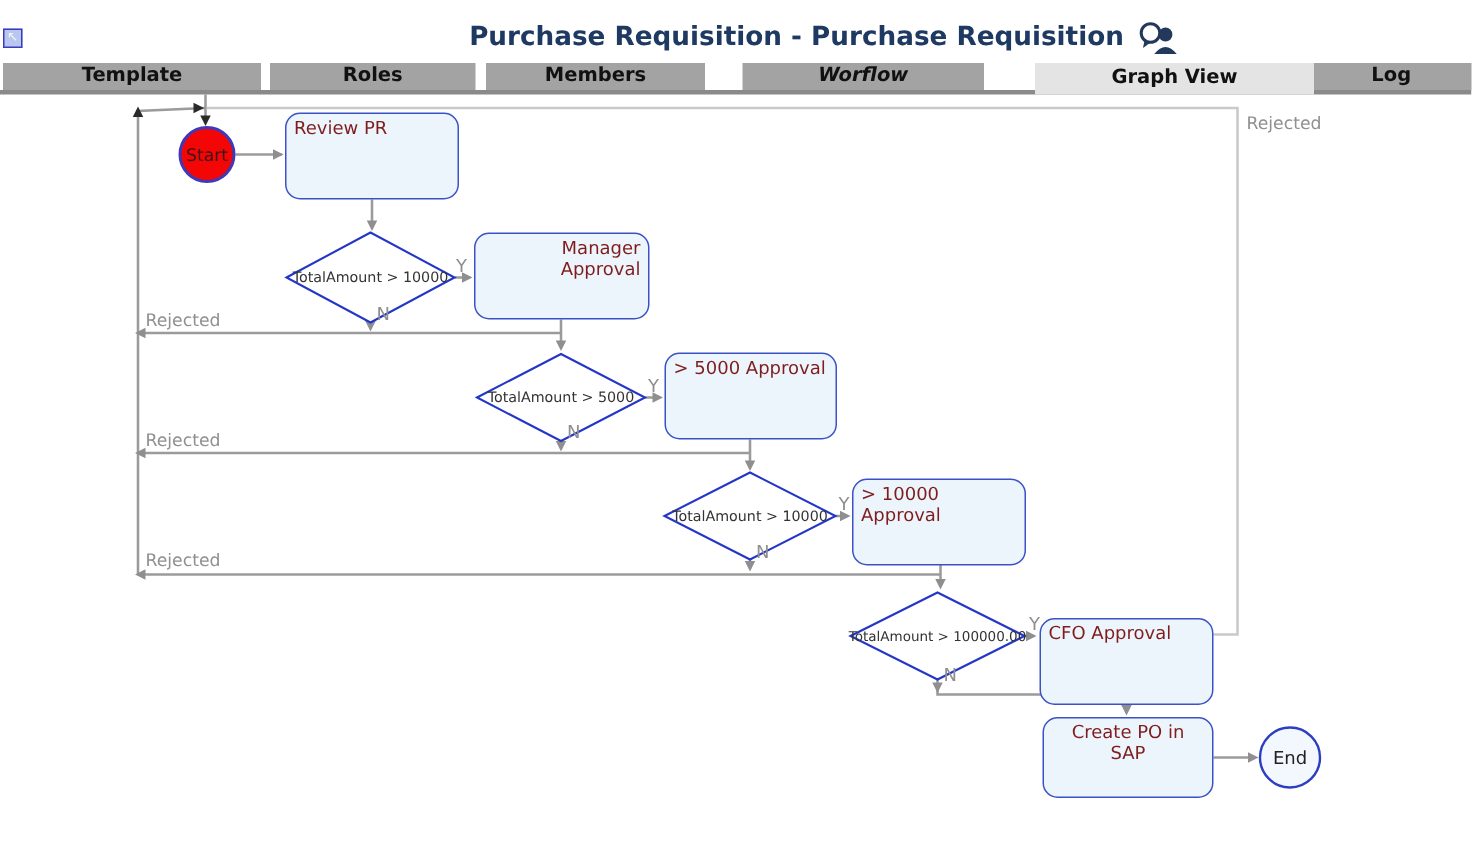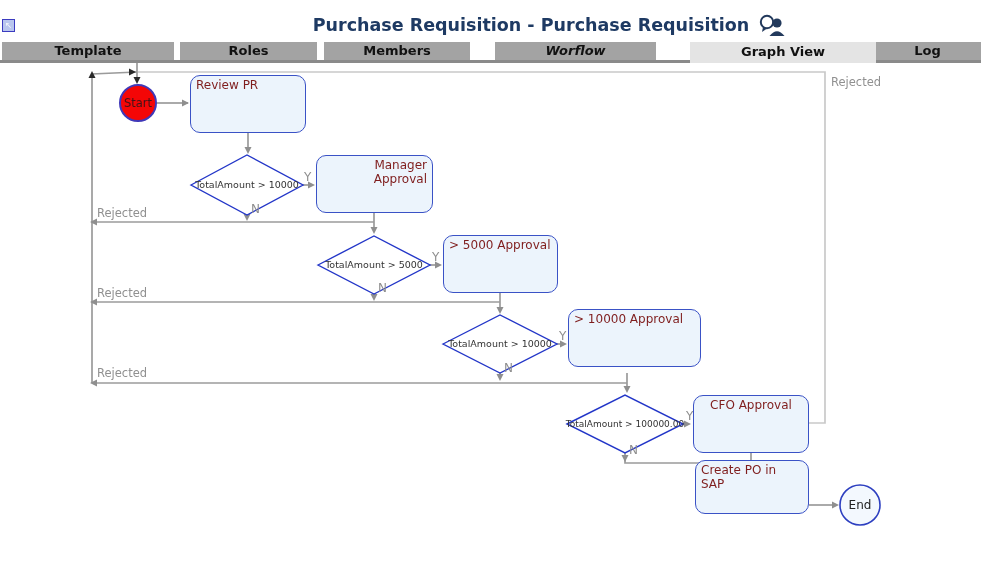--- a/index.html
+++ b/index.html
@@ -39,23 +39,23 @@
   .graph-svg{position:absolute;left:0;top:0;width:981px;height:563px;z-index:1;}
   .graph-svg text{font-family:"DejaVu Sans","Liberation Sans",sans-serif;}
   .node{
     position:absolute;box-sizing:border-box;z-index:2;
     background:#ecf4fc;border:1.5px solid #3a52c6;border-radius:10px;
     font-size:12px;line-height:14px;color:#7f1d1d;padding:2px 5px;cursor:pointer;
   }
   .node-review{left:190px;top:75px;width:116px;height:58px;}
   .node-manager{left:316px;top:155px;width:117px;height:58px;text-align:right;}
   .node-a5000{left:443px;top:235px;width:115px;height:58px;}
-  .node-a10000{left:568px;top:309px;width:133px;height:58px;}
-  .node-cfo{left:693px;top:395px;width:116px;height:58px;text-align:center;}
-  .node-createpo{left:695px;top:460px;width:114px;height:54px;}
+  .node-a10000{left:568px;top:319px;width:116px;height:58px;}
+  .node-cfo{left:693px;top:412px;width:116px;height:58px;}
+  .node-createpo{left:695px;top:478px;width:114px;height:54px;text-align:center;}
 </style>
 </head>
 <body>
 
 <div class="mini-btn">↖</div>
 
 <div class="title-row">
   <div class="page-title">Purchase Requisition - Purchase Requisition</div>
   <svg class="user-icon" viewBox="0 0 28 24">
     <circle cx="9" cy="9" r="6.2" fill="none" stroke="#22395c" stroke-width="2"></circle>

